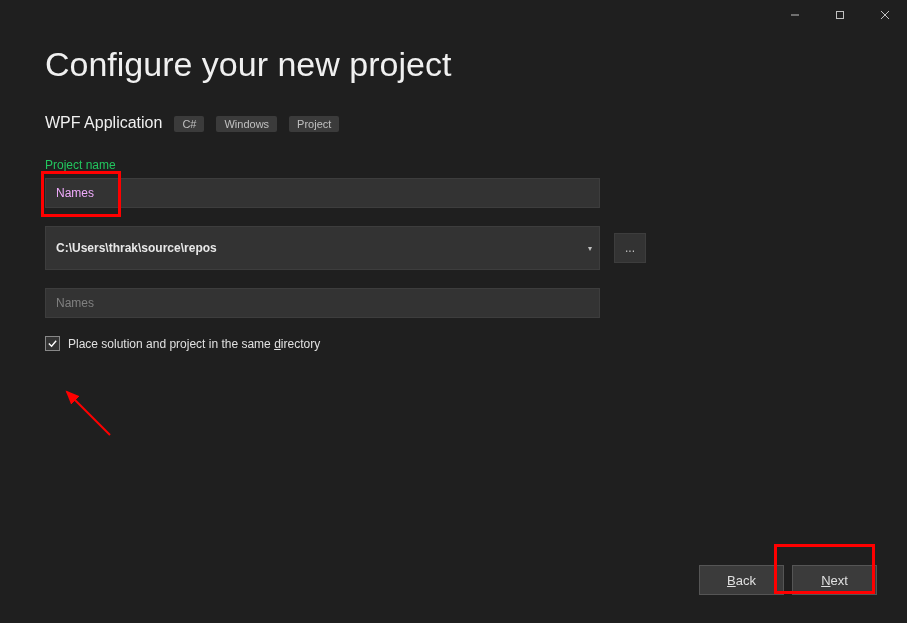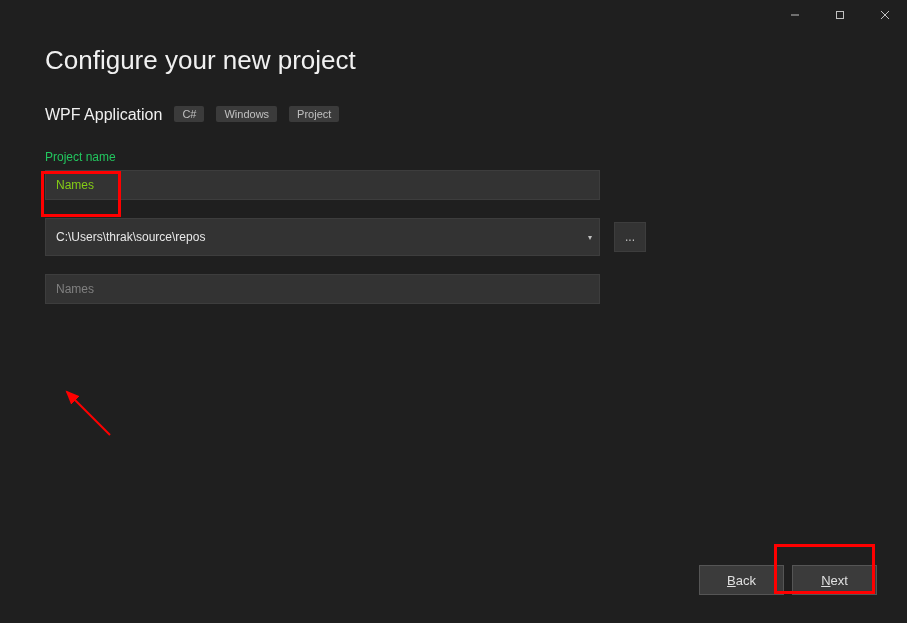--- a/index.html
+++ b/index.html
@@ -28,28 +28,28 @@
       display: flex;
       align-items: center;
       justify-content: center;
       color: #c0c0c0;
       cursor: pointer;
     }
     .content {
       padding: 15px 45px 0 45px;
     }
     .page-title {
-      font-size: 26px;
+      font-size: 34px;
       font-weight: 400;
       color: #f0f0f0;
       margin-bottom: 30px;
     }
     .template-row {
       display: flex;
-      align-items: flex-start;
+      align-items: flex-end;
       gap: 12px;
       margin-bottom: 26px;
     }
     .template-name {
       font-size: 16px;
       color: #f0f0f0;
       font-weight: 400;
     }
     .tag {
       background: #3b3b3b;
@@ -67,21 +67,21 @@
     .field-label .info-icon {
       display: inline-flex;
       margin-left: 4px;
       vertical-align: middle;
     }
     .text-input {
       width: 555px;
       height: 30px;
       background: #333333;
       border: 1px solid #3d3d3d;
-      color: #84cc16;
+      color: #f0abfc;
       padding: 0 10px;
       font-size: 12px;
       outline: none;
     }
     .text-input::placeholder {
       color: #808080;
     }
     .field-group {
       margin-bottom: 18px;
     }
@@ -89,27 +89,28 @@
       display: flex;
       align-items: center;
       gap: 14px;
     }
     .combo-wrapper {
       position: relative;
       width: 555px;
     }
     .combo-input {
       width: 100%;
-      height: 38px;
+      height: 44px;
       background: #333333;
       border: 1px solid #3d3d3d;
       color: #e8e8e8;
       padding: 0 28px 0 10px;
       font-size: 12px;
       outline: none;
+      font-weight: bold;
     }
     .combo-arrow {
       position: absolute;
       right: 8px;
       top: 50%;
       transform: translateY(-50%);
       color: #c0c0c0;
       font-size: 8px;
       pointer-events: none;
     }
@@ -225,20 +226,30 @@
         <span class="combo-arrow">▾</span>
       </div>
       <button class="browse-btn">...</button>
     </div>
   </div>
 
   <div class="field-group">
     <input type="text" class="text-input" disabled="" placeholder="Names" style="">
   </div>
 
+  <div class="checkbox-row">
+    <div class="checkbox">
+      <svg viewBox="0 0 12 12">
+          <polyline points="2,6 5,9 10,3" stroke="#fff" stroke-width="1.5" fill="none"></polyline>
+        </svg>
+    </div>
+    <span class="checkbox-label">
+      <span>Place solution and project in the same </span><span class="underline">d</span><span>irectory</span>
+    </span>
+  </div>
 </div>
 
 <div class="footer">
   <button class="footer-btn"><span class="underline">B</span>ack</button>
   <button class="footer-btn"><span class="underline">N</span>ext</button>
 </div>
 
 <div class="highlight-red" style="left:41px; top:171px; width:80px; height:46px;"></div>
 <div class="highlight-red" style="left:774px; top:544px; width:101px; height:50px;"></div>
 

